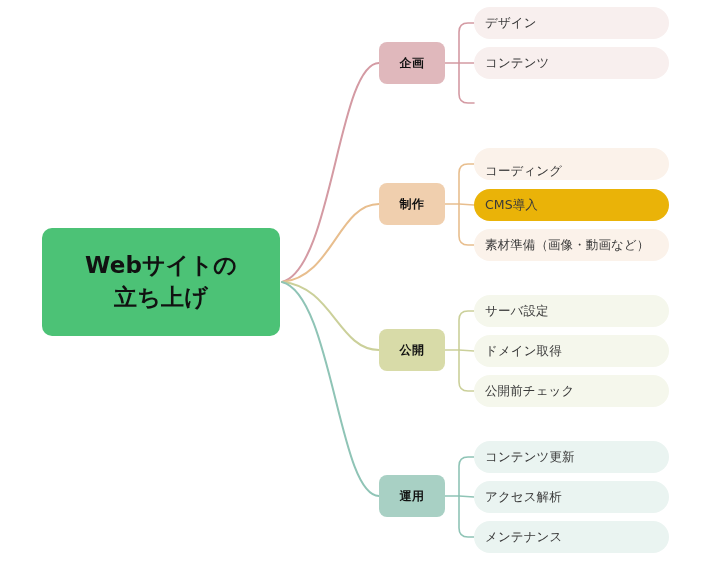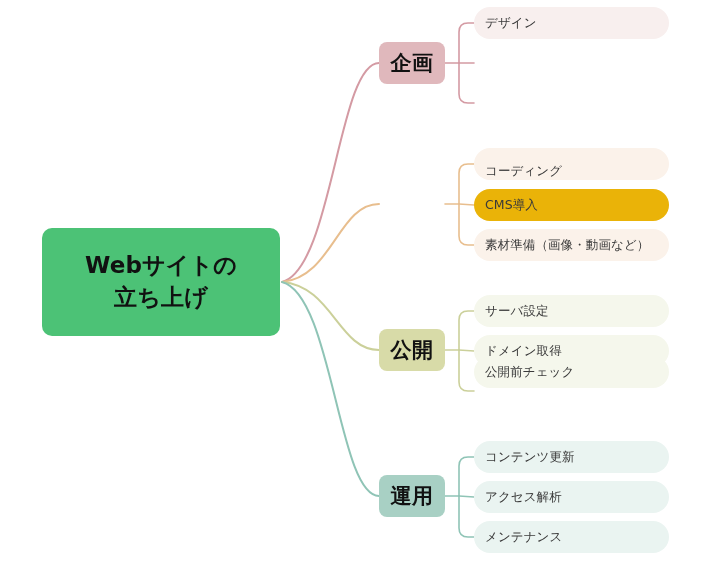--- a/index.html
+++ b/index.html
@@ -62,21 +62,21 @@
   }
 
   
   .branch-node {
     left: 379px;
     width: 66px;
     height: 42px;
     justify-content: center;
   }
   .branch-node .branch-label {
-    font-size: 21px;
+    font-size: 12px;
     font-weight: bold;
     color: #111111;
     white-space: nowrap;
     letter-spacing: 0.5px;
   }
 
   
   .leaf-node {
     left: 474px;
     width: 195px;
@@ -127,41 +127,47 @@
     <div class="root-line" style="color: rgb(17, 17, 17);">Webサイトの</div>
     <div class="root-line" style="color: rgb(17, 17, 17);">立ち上げ</div>
   </div>
 
   <div class="node branch-node" id="branch-0" style="top: 42px; background: rgb(224, 184, 188);">
     <span class="branch-label">企画</span>
   </div>
   <div class="node leaf-node" id="leaf-0-0" style="top: 7px; background: rgb(248, 239, 238);">
     <span class="leaf-label" style="color: rgb(58, 58, 58);">デザイン</span>
   </div>
+  <div class="node leaf-node" id="leaf-0-1" style="top: 47px; background: rgb(248, 239, 238);">
+    <span class="leaf-label" style="color: rgb(58, 58, 58);">コンテンツ</span>
+  </div>
 
+  <div class="node branch-node" id="branch-1" style="top: 183px; background: rgb(240, 207, 174);">
+    <span class="branch-label">制作</span>
+  </div>
   <div class="node leaf-node" id="leaf-1-0" style="top: 148px; background: rgb(251, 242, 234); align-items: flex-end;">
     <span class="leaf-label" style="color: rgb(58, 58, 58);">コーディング</span>
   </div>
   <div class="node leaf-node" id="leaf-1-1" style="top: 189px; background: #eab308;">
     <span class="leaf-label" style="color: rgb(58, 58, 58);">CMS導入</span>
   </div>
   <div class="node leaf-node" id="leaf-1-2" style="top: 229px; background: rgb(251, 242, 234);">
     <span class="leaf-label" style="color: rgb(58, 58, 58);">素材準備（画像・動画など）</span>
   </div>
 
   <div class="node branch-node" id="branch-2" style="top: 329px; background: rgb(216, 219, 168);">
     <span class="branch-label">公開</span>
   </div>
   <div class="node leaf-node" id="leaf-2-0" style="top: 295px; background: rgb(245, 247, 236);">
     <span class="leaf-label" style="color: rgb(58, 58, 58);">サーバ設定</span>
   </div>
   <div class="node leaf-node" id="leaf-2-1" style="top: 335px; background: rgb(245, 247, 236);">
     <span class="leaf-label" style="color: rgb(58, 58, 58);">ドメイン取得</span>
   </div>
-  <div class="node leaf-node" id="leaf-2-2" style="top: 356px; background: rgb(245, 247, 236);">
+  <div class="node leaf-node" id="leaf-2-2" style="top: 375px; background: rgb(245, 247, 236);">
     <span class="leaf-label" style="color: rgb(58, 58, 58);">公開前チェック</span>
   </div>
 
   <div class="node branch-node" id="branch-3" style="top: 475px; background: rgb(168, 208, 196);">
     <span class="branch-label">運用</span>
   </div>
   <div class="node leaf-node" id="leaf-3-0" style="top: 441px; background: rgb(234, 244, 241);">
     <span class="leaf-label" style="color: rgb(58, 58, 58);">コンテンツ更新</span>
   </div>
   <div class="node leaf-node" id="leaf-3-1" style="top: 481px; background: rgb(234, 244, 241);">

